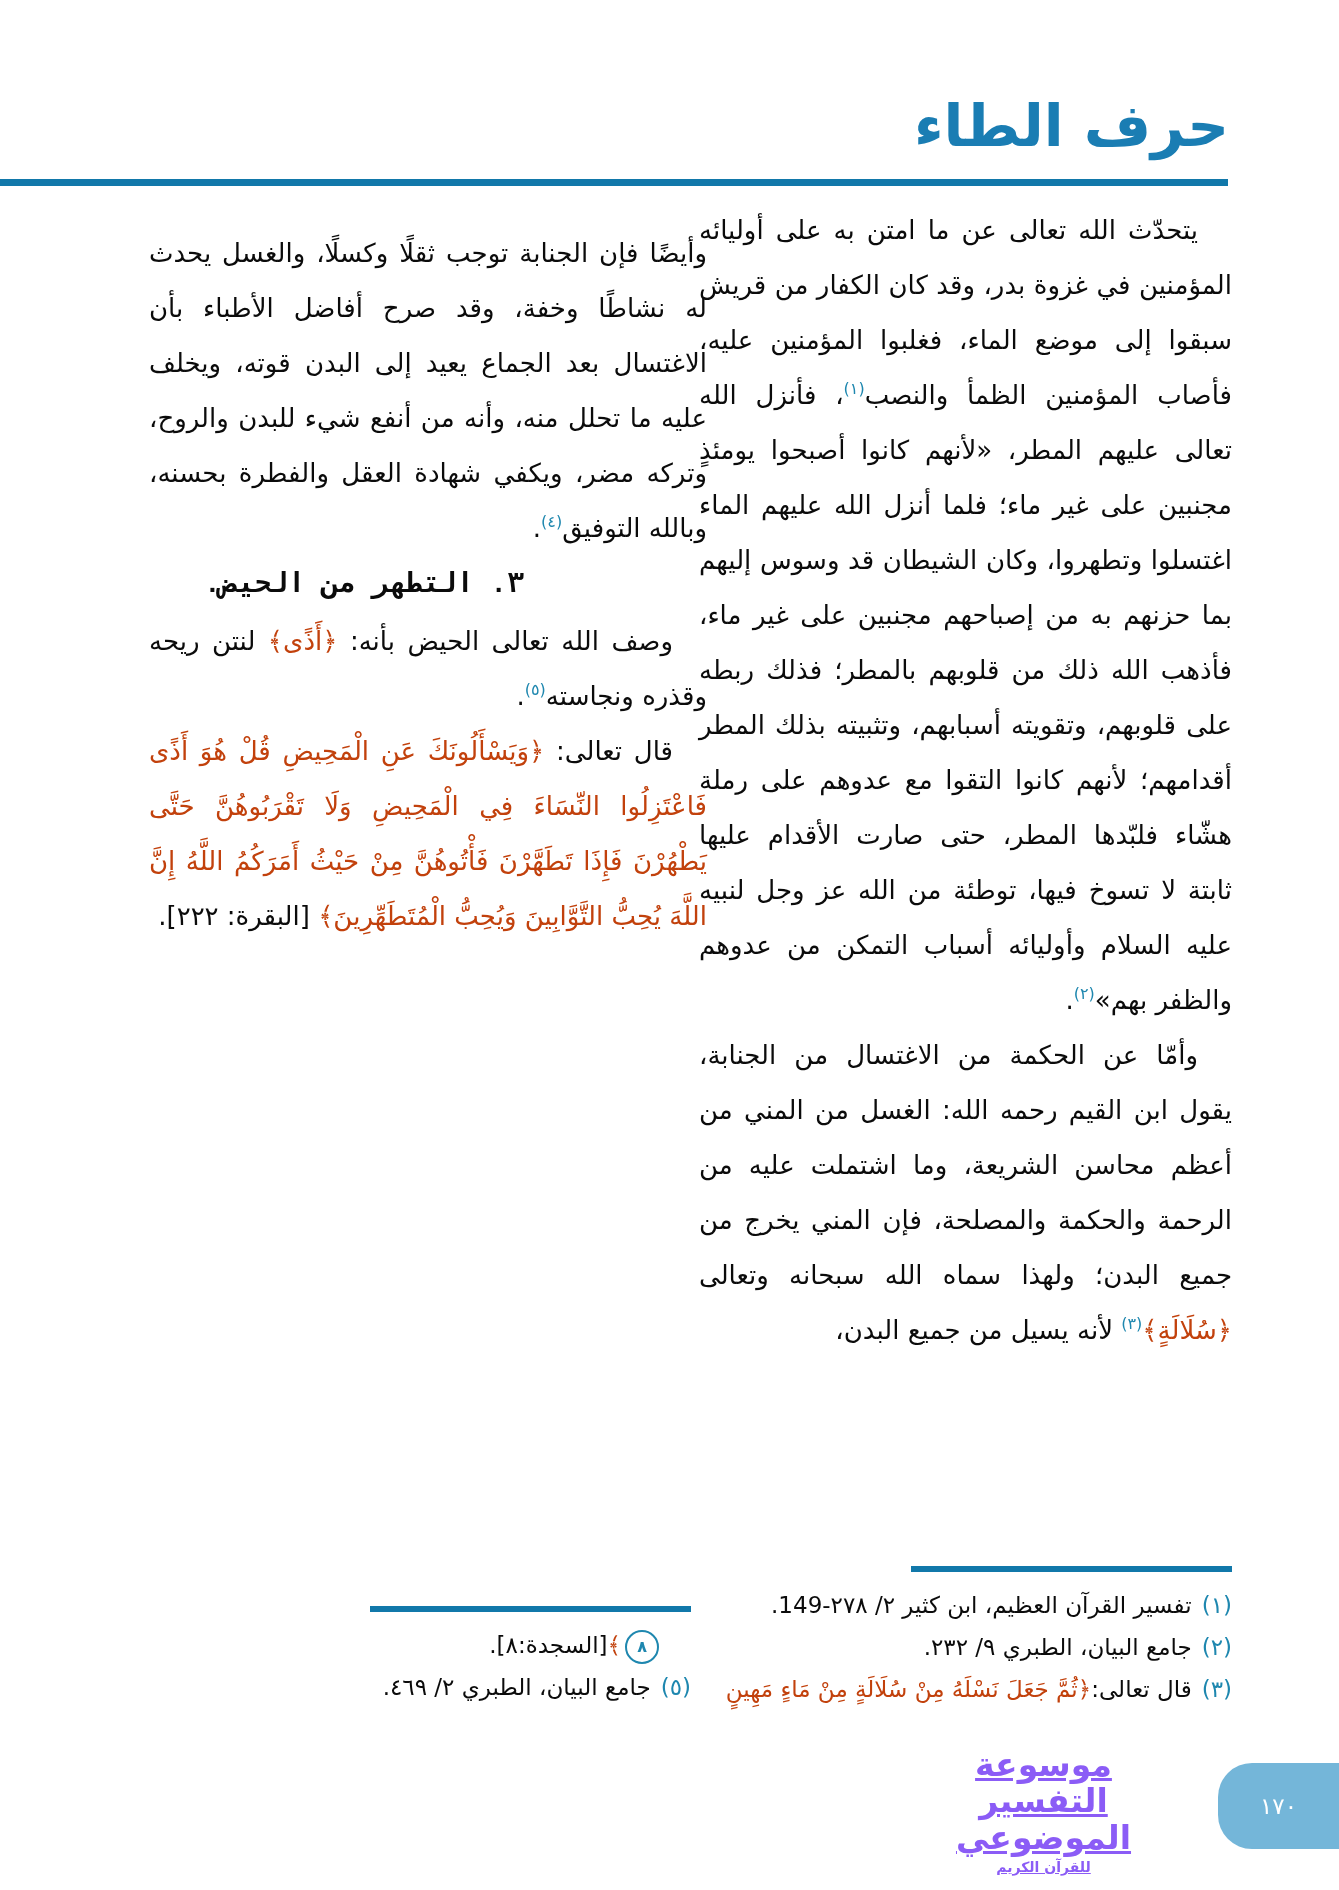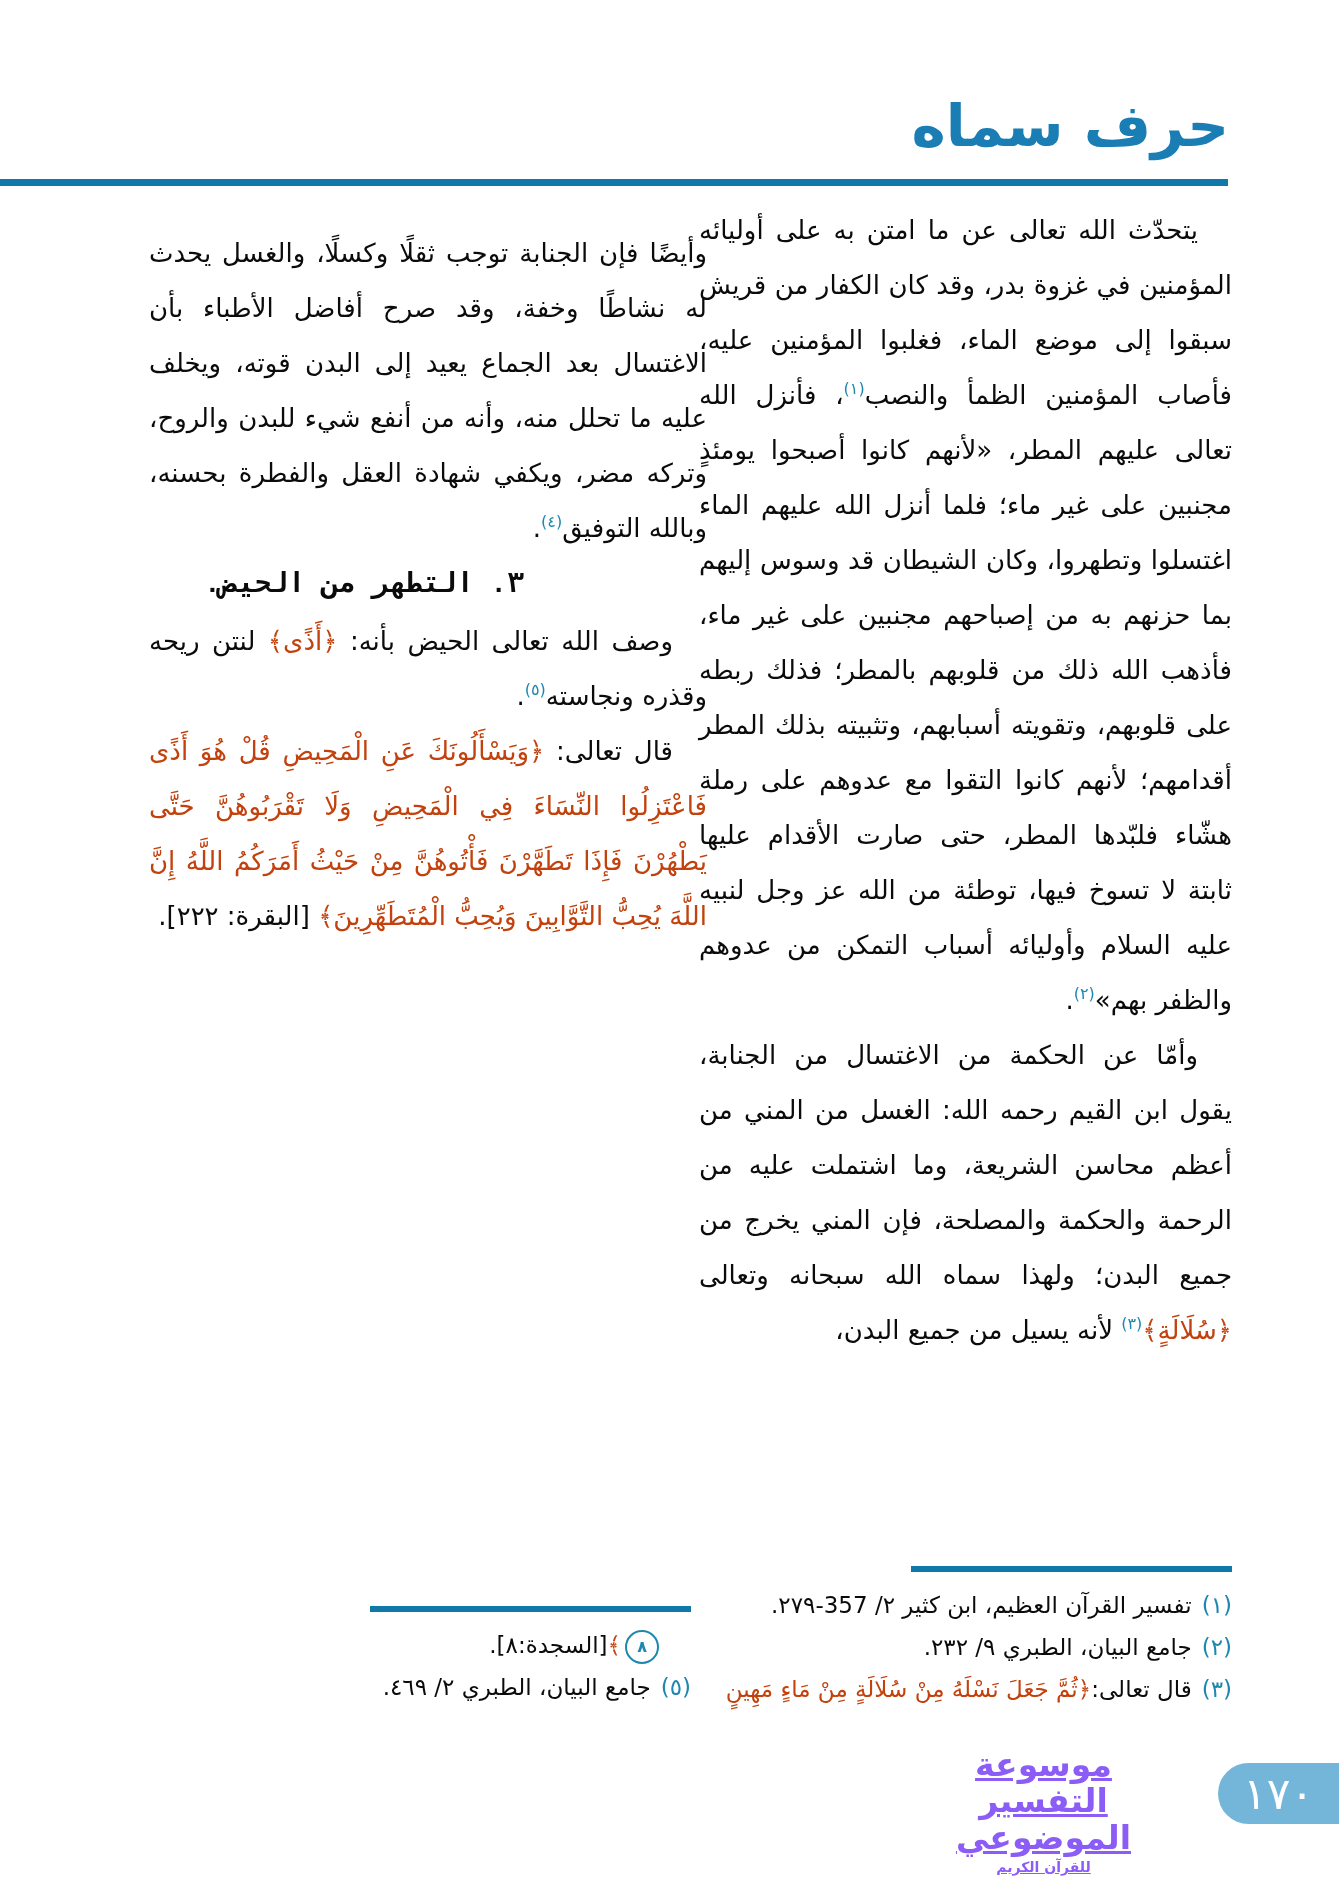--- a/index.html
+++ b/index.html
@@ -96,51 +96,51 @@
     width:255px;
     text-align:center;
     color:#8b5cf6;
     line-height:1.1;
     text-decoration:underline;
   }
   .footer-logo .l1{font-size:33px;font-weight:bold;display:block;}
   .footer-logo .l2{font-size:14px;font-weight:bold;display:block;margin-top:4px;}
   .page-badge{
     position:absolute;top:1763px;right:0;
-    width:121px;height:61px;
+    width:121px;height:86px;
     background:#74b6d9;
     border-radius:34px 0 0 34px;
     display:flex;align-items:center;justify-content:center;
     color:#ffffff;
-    font-size:44px;
+    font-size:23px;
   }
 </style>
 </head>
 <body>
 
 <div class="page">
 
-  <div class="chapter-title">حرف سماه</div>
+  <div class="chapter-title">حرف الطاء</div>
   <div class="header-rule"></div>
 
   <div class="col col-right">
     <p class="para"><span>يتحدّث الله تعالى عن ما امتن به على أوليائه المؤمنين في غزوة بدر، وقد كان الكفار من قريش سبقوا إلى موضع الماء، فغلبوا المؤمنين عليه، فأصاب المؤمنين الظمأ والنصب</span><span class="fnref">(١)</span><span>، فأنزل الله تعالى عليهم المطر، «لأنهم كانوا أصبحوا يومئذٍ مجنبين على غير ماء؛ فلما أنزل الله عليهم الماء اغتسلوا وتطهروا، وكان الشيطان قد وسوس إليهم بما حزنهم به من إصباحهم مجنبين على غير ماء، فأذهب الله ذلك من قلوبهم بالمطر؛ فذلك ربطه على قلوبهم، وتقويته أسبابهم، وتثبيته بذلك المطر أقدامهم؛ لأنهم كانوا التقوا مع عدوهم على رملة هشّاء فلبّدها المطر، حتى صارت الأقدام عليها ثابتة لا تسوخ فيها، توطئة من الله عز وجل لنبيه عليه السلام وأوليائه أسباب التمكن من عدوهم والظفر بهم»</span><span class="fnref">(٢)</span><span>.</span></p>
     <p class="para"><span>وأمّا عن الحكمة من الاغتسال من الجنابة، يقول ابن القيم رحمه الله: الغسل من المني من أعظم محاسن الشريعة، وما اشتملت عليه من الرحمة والحكمة والمصلحة، فإن المني يخرج من جميع البدن؛ ولهذا سماه الله سبحانه وتعالى </span><span class="quran">﴿سُلَالَةٍ﴾</span><span class="fnref">(٣)</span><span> لأنه يسيل من جميع البدن،</span></p>
   </div>
 
   <div class="col col-left">
     <p class="para cont"><span>وأيضًا فإن الجنابة توجب ثقلًا وكسلًا، والغسل يحدث له نشاطًا وخفة، وقد صرح أفاضل الأطباء بأن الاغتسال بعد الجماع يعيد إلى البدن قوته، ويخلف عليه ما تحلل منه، وأنه من أنفع شيء للبدن والروح، وتركه مضر، ويكفي شهادة العقل والفطرة بحسنه، وبالله التوفيق</span><span class="fnref">(٤)</span><span>.</span></p>
     <p class="subheading">٣. التطهر من الحيض.</p>
     <p class="para"><span>وصف الله تعالى الحيض بأنه: </span><span class="quran">﴿أَذًى﴾</span><span> لنتن ريحه وقذره ونجاسته</span><span class="fnref">(٥)</span><span>.</span></p>
     <p class="para"><span>قال تعالى: </span><span class="quran">﴿وَيَسْأَلُونَكَ عَنِ الْمَحِيضِ قُلْ هُوَ أَذًى فَاعْتَزِلُوا النِّسَاءَ فِي الْمَحِيضِ وَلَا تَقْرَبُوهُنَّ حَتَّى يَطْهُرْنَ فَإِذَا تَطَهَّرْنَ فَأْتُوهُنَّ مِنْ حَيْثُ أَمَرَكُمُ اللَّهُ إِنَّ اللَّهَ يُحِبُّ التَّوَّابِينَ وَيُحِبُّ الْمُتَطَهِّرِينَ﴾</span><span> [البقرة: ٢٢٢].</span></p>
   </div>
 
   <div class="fn-block fn-right">
     <div class="fn-divider"></div>
-    <p class="fn"><span class="fn-num">(١)</span><span>تفسير القرآن العظيم، ابن كثير ٢/ 357-٢٧٩.</span></p>
+    <p class="fn"><span class="fn-num">(١)</span><span>تفسير القرآن العظيم، ابن كثير ٢/ ٢٧٨-149.</span></p>
     <p class="fn"><span class="fn-num">(٢)</span><span>جامع البيان، الطبري ٩/ ٢٣٢.</span></p>
     <p class="fn"><span class="fn-num">(٣)</span><span>قال تعالى:</span><span class="quran">﴿ثُمَّ جَعَلَ نَسْلَهُ مِنْ سُلَالَةٍ مِنْ مَاءٍ مَهِينٍ</span></p>
   </div>
 
   <div class="fn-block fn-left">
     <div class="fn-divider"></div>
     <p class="fn ayah-line"><span class="ayah-circle">
           <span>٨</span>
         </span><span class="quran">﴾</span><span>[السجدة:٨].</span></p>
     <p class="fn"><span class="fn-num">(٥)</span><span>جامع البيان، الطبري ٢/ ٤٦٩.</span></p>

